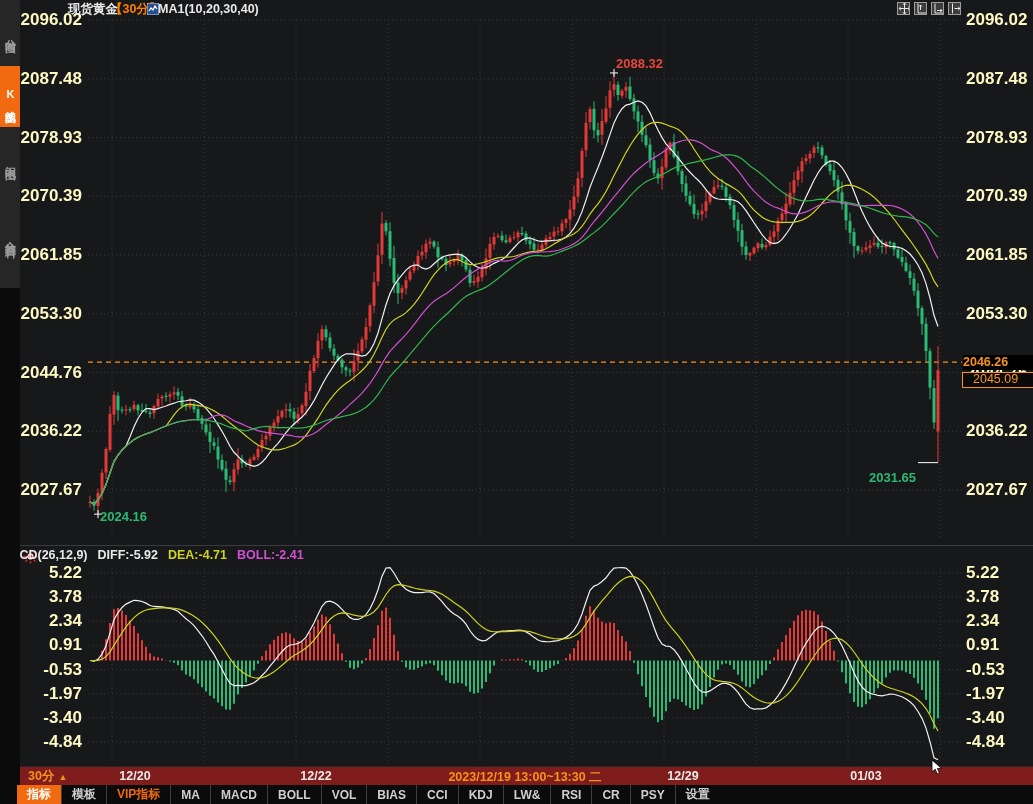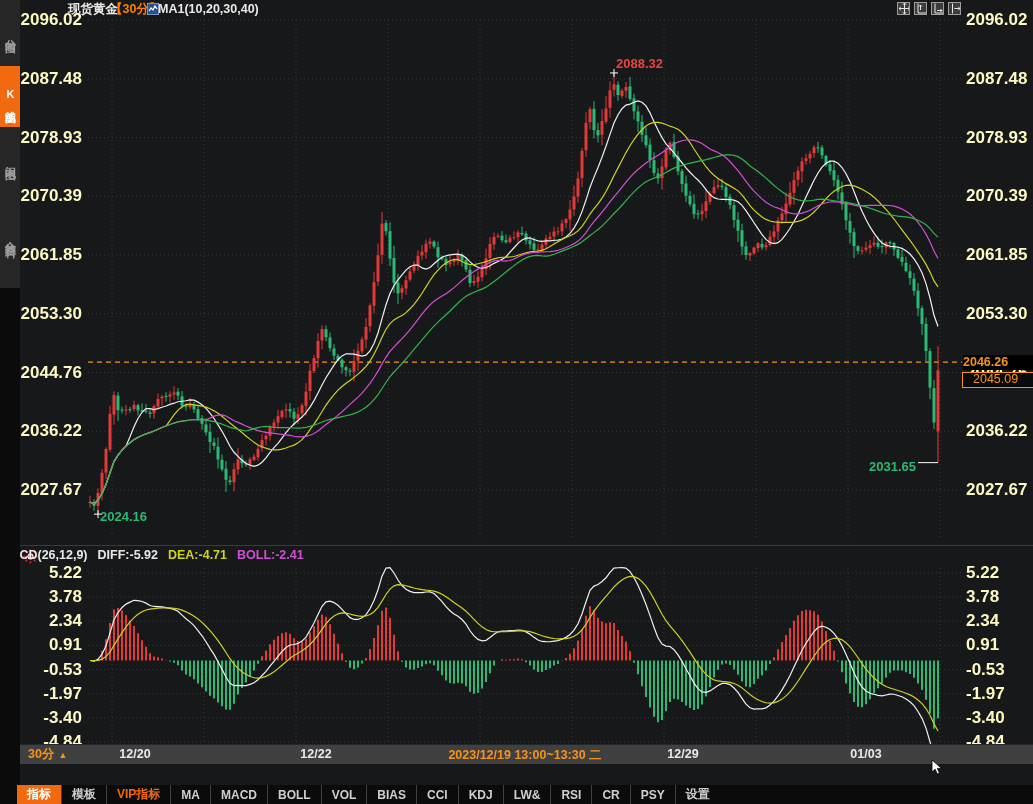--- a/index.html
+++ b/index.html
@@ -38,21 +38,21 @@
   .anno{position:absolute;z-index:5;font-size:13px;font-weight:bold;}
   #annoHigh{color:#e8453c;}
   #annoLow{color:#2bb974;}
   #annoLastLow{color:#2bb974;}
   #dashPrice{position:absolute;left:963px;width:70px;height:15px;background:#000;color:#f7931a;
              font-size:12.5px;font-weight:bold;line-height:15px;z-index:5;}
   #lastPrice{position:absolute;left:962px;width:66px;height:14px;background:#0a0a0a;color:#f7931a;
              border:1px solid #f7931a;font-size:12.5px;font-weight:normal;line-height:13px;z-index:5;
              padding-left:10px;}
   
-  #xaxisRow{position:absolute;left:20px;top:744px;width:1013px;height:19px;background:#404040;
+  #xaxisRow{position:absolute;left:20px;top:766px;width:1013px;height:19px;background:#7f1d1d;
             border-top:1px solid #26272a;z-index:5;}
   #periodSel{position:absolute;left:8px;top:1px;color:#f7931a;font-size:12.5px;font-weight:bold;cursor:pointer;}
   #periodSel .arr{font-size:9px;margin-left:4px;}
   .xtick{position:absolute;top:2px;transform:translateX(-50%);color:#e9e9e9;font-size:12.5px;
          font-weight:bold;white-space:nowrap;}
   .xtick.hl{color:#f7931a;}
   
   #toolbar{position:absolute;left:0;top:785px;width:1033px;height:19px;background:#0b0b0b;
            display:flex;align-items:stretch;z-index:6;padding-left:17px;box-sizing:border-box;}
   .tbtab{color:#cfcfcf;font-size:12px;font-weight:bold;padding:0 10px;display:flex;align-items:center;
@@ -872,21 +872,21 @@
         <circle cx="7.5" cy="7.5" r="2" fill="#e02020"></circle>
     </svg>
   </span>
 
   <div id="macdHeader">
     <span class="seg" style="color:#e8e8e8">MACD(26,12,9)</span><span class="seg" style="color:#e8e8e8">DIFF:-5.92</span><span class="seg" style="color:#cfd21f">DEA:-4.71</span><span class="seg" style="color:#d24fd2">BOLL:-2.41</span>
   </div>
 
   <div class="anno" id="annoHigh" style="left:616px;top:56px">2088.32</div>
   <div class="anno" id="annoLow" style="left:100px;top:509px">2024.16</div>
-  <div class="anno" id="annoLastLow" style="left:869px;top:459px">2031.65</div>
+  <div class="anno" id="annoLastLow" style="left:869px;top:470px">2031.65</div>
   <div id="dashPrice" style="top:355px">2046.26</div>
   <div id="lastPrice" style="top:372px">2045.09</div>
 
   <div id="xaxisRow">
     <span id="periodSel"><span>30分</span><span class="arr">▲</span></span>
     <span id="xticks"><span class="xtick" style="left: 115px;">12/20</span><span class="xtick" style="left: 296px;">12/22</span><span class="xtick hl" style="left: 505px;">2023/12/19 13:00~13:30 二</span><span class="xtick" style="left: 663px;">12/29</span><span class="xtick" style="left: 846px;">01/03</span></span>
   </div>
 
   <div id="toolbar">
       <div class="tbtab active">指标</div>

